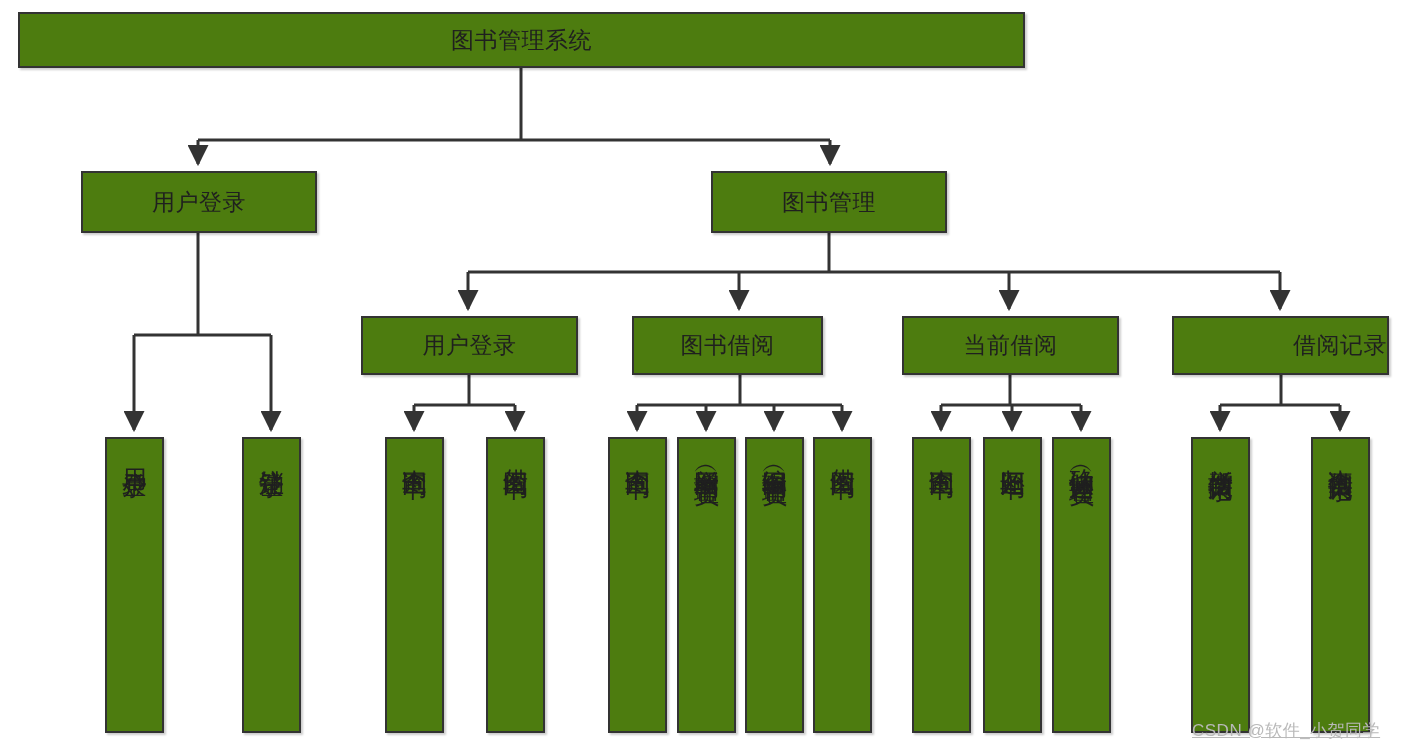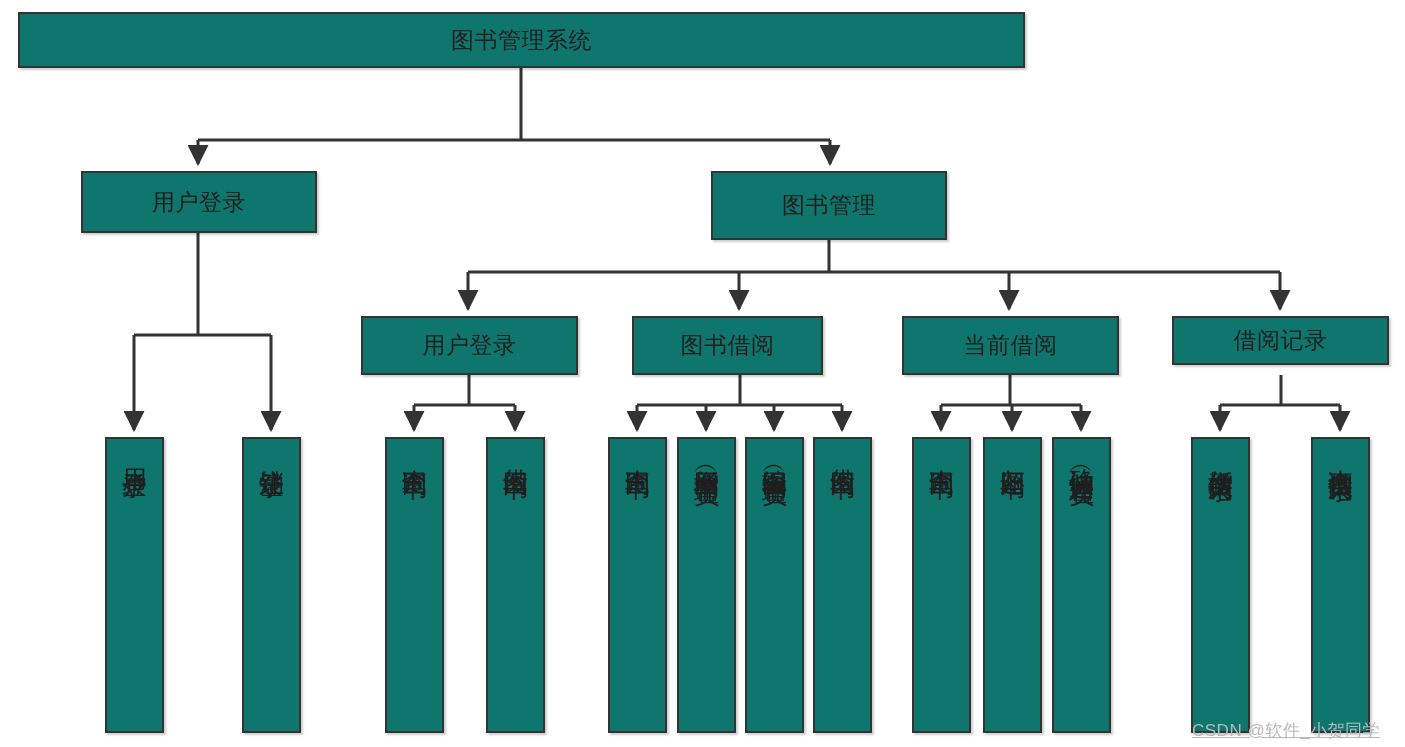--- a/index.html
+++ b/index.html
@@ -20,21 +20,21 @@
   svg.edges {
     position: absolute;
     left: 0;
     top: 0;
     width: 1405px;
     height: 747px;
   }
   .node {
     position: absolute;
     box-sizing: border-box;
-    background: #0f766e;
+    background: #4d7c0f;
     border: 2px solid #333333;
     display: flex;
     align-items: center;
     justify-content: center;
     box-shadow: 2px 2px 2px rgba(0,0,0,0.20);
   }
   .node .label {
     color: #1f1f1f;
     line-height: 1.15;
     letter-spacing: 0.5px;
@@ -118,34 +118,34 @@
     </g>
   </svg>
 
   <div class="node horiz" id="node-root" style="left: 18px; top: 12px; width: 1007px; height: 56px;">
     <span class="label">图书管理系统</span>
   </div>
 
   <div class="node horiz" id="node-l2-0" style="left: 81px; top: 171px; width: 236px; height: 62px;">
     <span class="label">用户登录</span>
   </div>
-  <div class="node horiz" id="node-l2-1" style="left: 711px; top: 171px; width: 236px; height: 69px;">
+  <div class="node horiz" id="node-l2-1" style="left: 711px; top: 171px; width: 236px; height: 62px;">
     <span class="label">图书管理</span>
   </div>
 
   <div class="node horiz" id="node-l3-0" style="left: 361px; top: 316px; width: 217px; height: 59px;">
     <span class="label">用户登录</span>
   </div>
   <div class="node horiz" id="node-l3-1" style="left: 632px; top: 316px; width: 191px; height: 59px;">
     <span class="label">图书借阅</span>
   </div>
   <div class="node horiz" id="node-l3-2" style="left: 902px; top: 316px; width: 217px; height: 59px;">
     <span class="label">当前借阅</span>
   </div>
-  <div class="node horiz" id="node-l3-3" style="left: 1172px; top: 316px; width: 217px; height: 49px;">
+  <div class="node horiz" id="node-l3-3" style="left: 1172px; top: 316px; width: 217px; height: 59px; justify-content: flex-end;">
     <span class="label">借阅记录</span>
   </div>
 
   <div class="node vert" id="node-leaf-0" style="left: 105px; top: 437px; width: 59px; height: 296px;">
     <span class="label">用户登录</span>
   </div>
   <div class="node vert" id="node-leaf-1" style="left: 242px; top: 437px; width: 59px; height: 296px;">
     <span class="label">注销登录</span>
   </div>
   <div class="node vert" id="node-leaf-2" style="left: 385px; top: 437px; width: 59px; height: 296px;">

